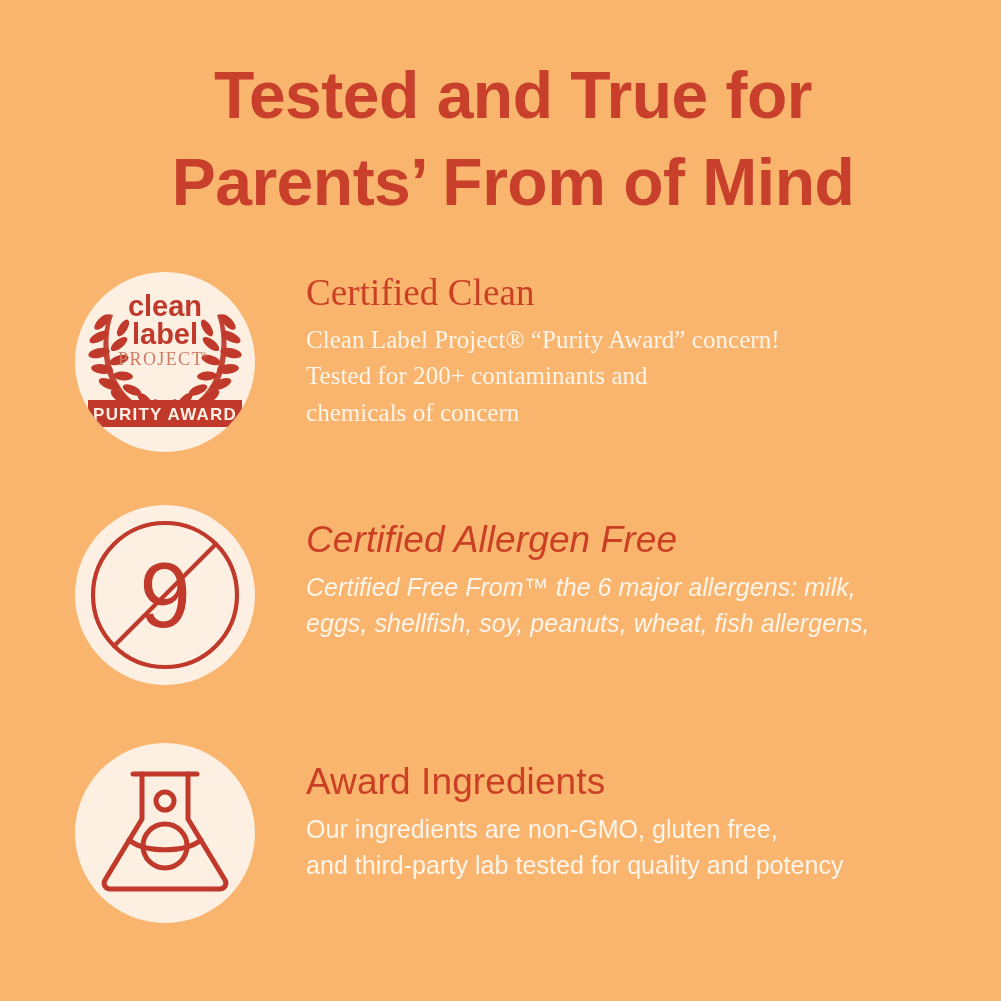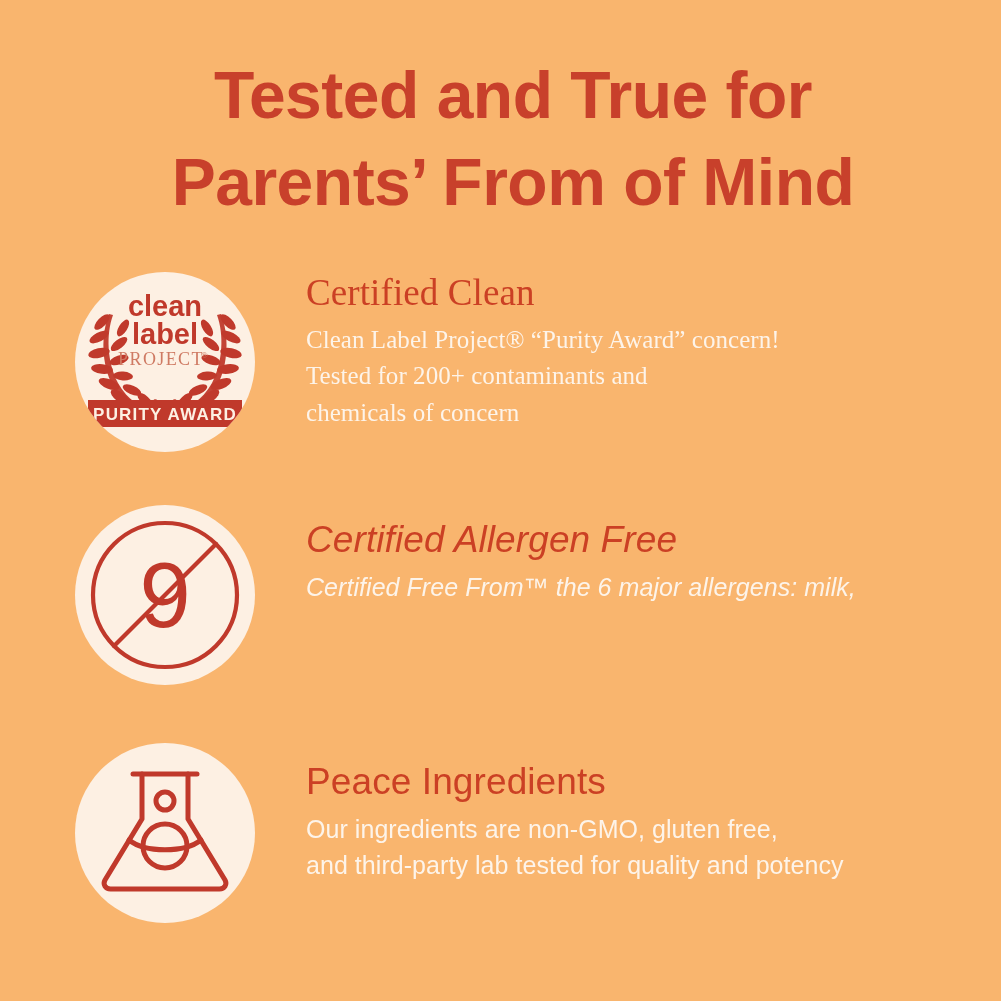--- a/index.html
+++ b/index.html
@@ -184,20 +184,21 @@
       <circle cx="90" cy="90" r="72" fill="none" stroke="#c0392b" stroke-width="4.2"></circle>
       <line x1="39" y1="141" x2="141" y2="39" stroke="#c0392b" stroke-width="4.2" stroke-linecap="round"></line>
       <text x="90" y="122" text-anchor="middle" fill="#c0392b" font-family="Liberation Sans, sans-serif" font-size="92" font-weight="normal">9</text>
     </svg>
   </div>
 
   <div class="feature-text">
     <h2 class="feature-title">Certified Allergen Free</h2>
     <p class="feature-body">
       <span class="bl">Certified Free From™ the 6 major allergens: milk,</span>
+      <span class="bl">eggs, shellfish, soy, peanuts, wheat, fish allergens,</span>
     </p>
   </div>
 </div>
 
 <div class="feature" id="feature-2">
 
   <div class="icon-wrap">
     <div class="icon-circle"></div>
     <svg class="icon-svg" viewBox="0 0 180 180">
       <g fill="none" stroke="#c0392b" stroke-width="5" stroke-linecap="round" stroke-linejoin="round">
@@ -208,19 +209,19 @@
 
         <path d="M54 97 C70 110 110 110 126 97"></path>
 
         <circle cx="90" cy="58" r="9"></circle>
         <circle cx="90" cy="103" r="22"></circle>
       </g>
     </svg>
   </div>
 
   <div class="feature-text">
-    <h2 class="feature-title">Peace Ingredients</h2>
+    <h2 class="feature-title">Award Ingredients</h2>
     <p class="feature-body">
       <span class="bl">Our ingredients are non-GMO, gluten free,</span>
       <span class="bl">and third-party lab tested for quality and potency</span>
     </p>
   </div>
 </div>
 
 </body></html>

